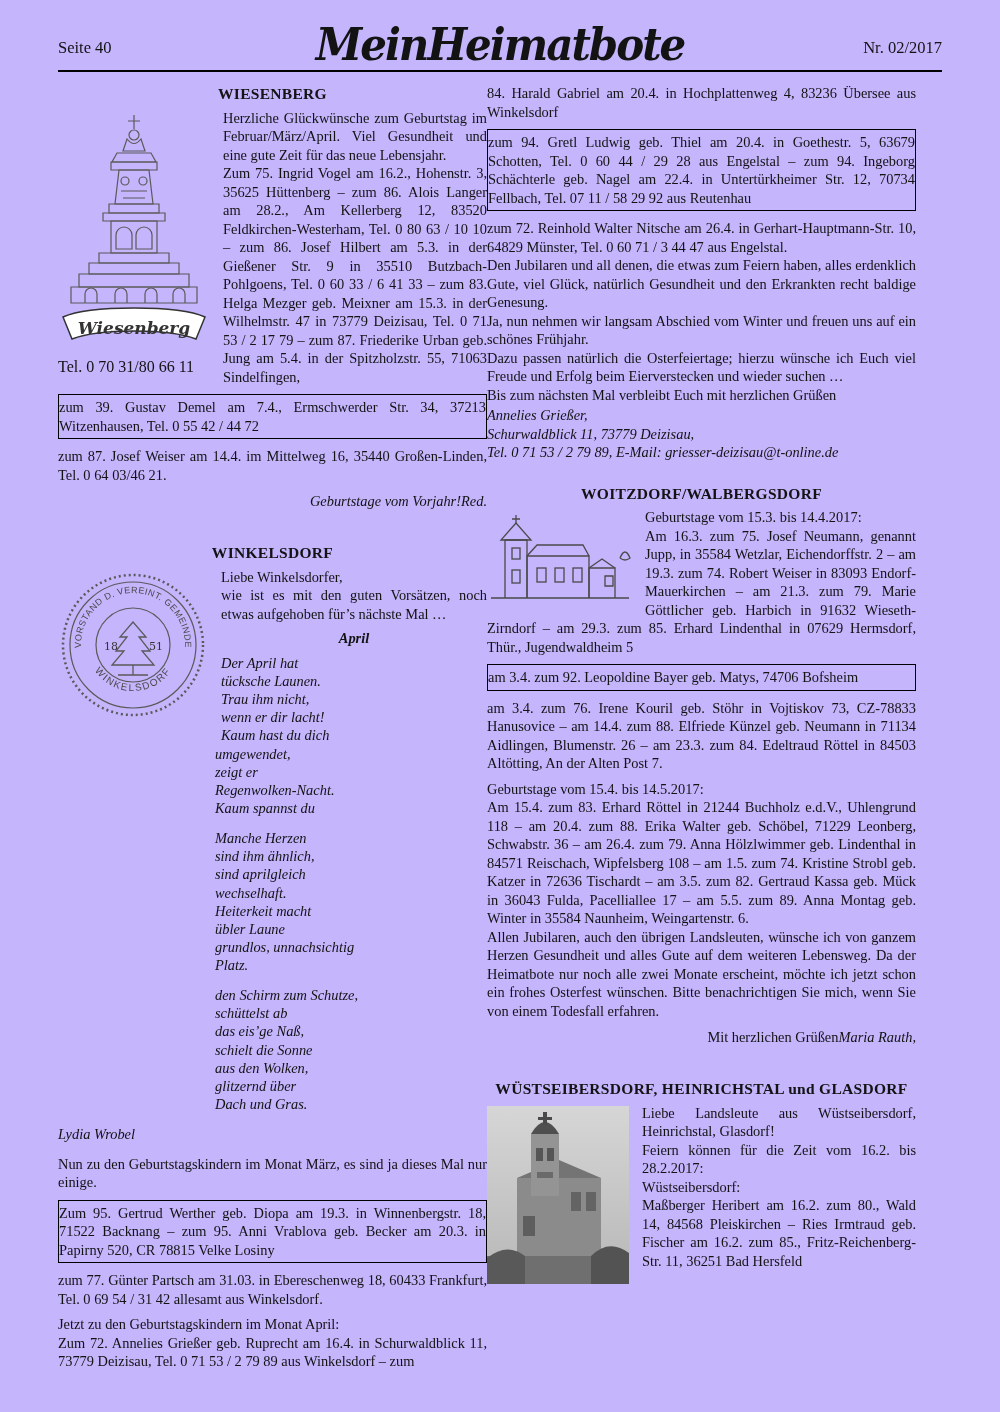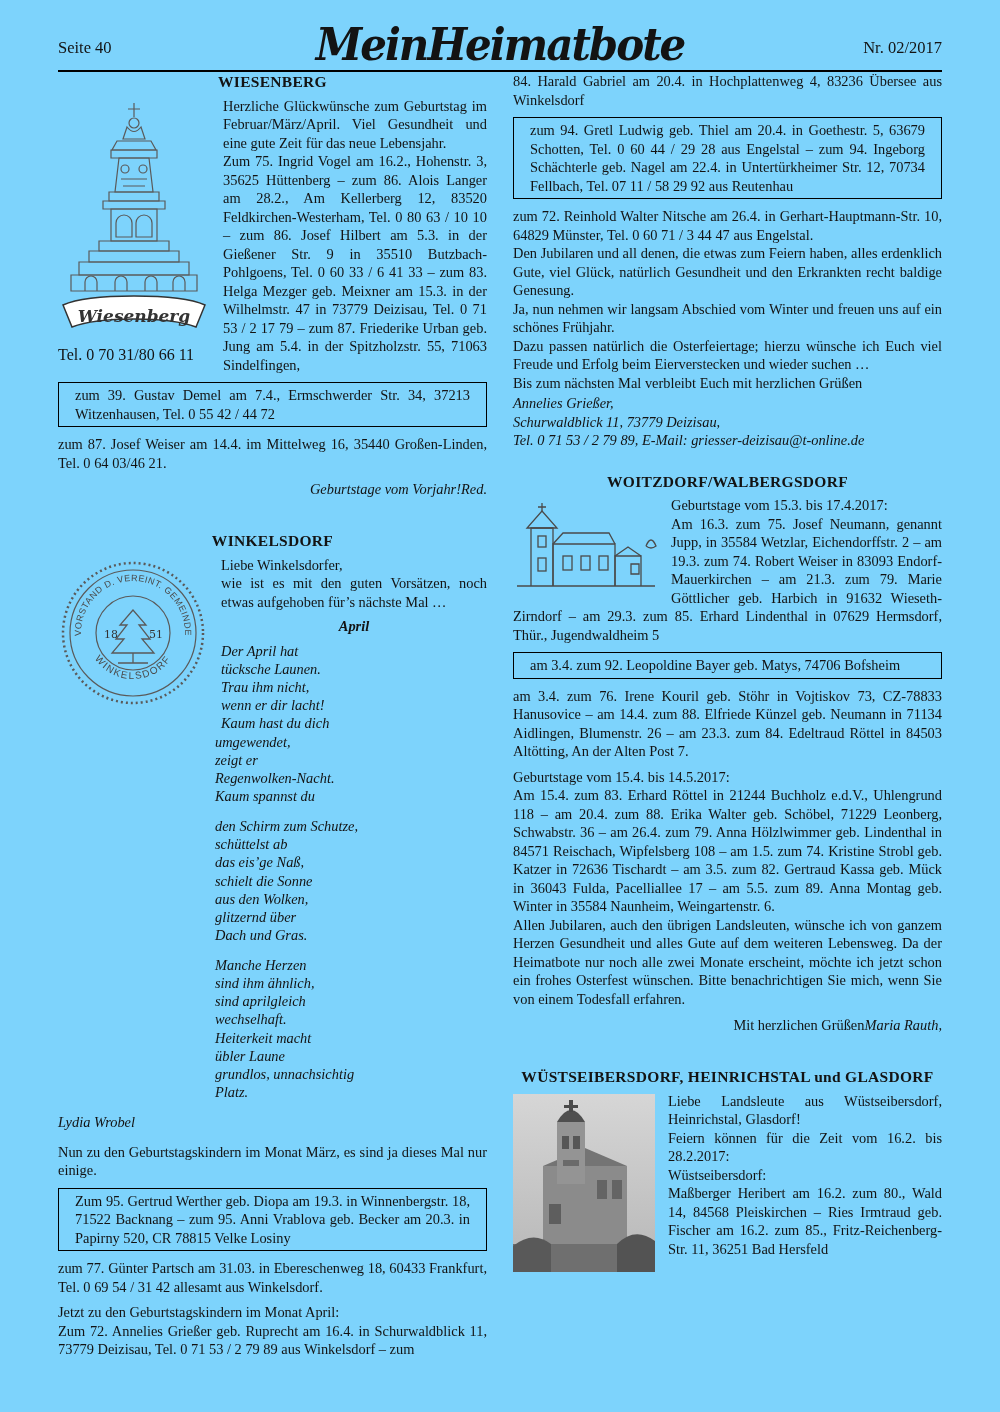--- a/index.html
+++ b/index.html
@@ -1,42 +1,42 @@
 <!DOCTYPE html>
 <html lang="de"><head>
 <meta charset="utf-8">
 <style>
   * { box-sizing: border-box; }
   html, body { margin: 0; padding: 0; background: #ffffff; }
   .page {
-    width: 1000px; height: 1412px; margin: 0 auto; background: #7dd3fc;
+    width: 1000px; height: 1412px; margin: 0 auto; background: #c4b5fd;
     position: relative; overflow: hidden; color: #131313;
     font-family: "Liberation Serif", "DejaVu Serif", serif;
     padding: 24px 58px 18px 58px;
   }
   
   .hdr { display: flex; align-items: flex-end; border-bottom: 2px solid #000; padding-bottom: 4px; }
   .hdr-side { flex: 1; font-size: 16.5px; padding-bottom: 8px; }
   .hdr-side.right { text-align: right; }
   .masthead {
     flex: 0 0 auto; font-family: "DejaVu Serif", serif; font-weight: bold; font-style: italic;
     font-size: 42px; line-height: 1; letter-spacing: -2px; transform: scaleY(1.08);
     padding: 0 10px;
   }
   
-  .cols { display: flex; gap: 26px; }
+  .cols { display: flex; margin-top: 12px; }
   .col { width: 429px; flex: 0 0 429px; font-size: 14.4px; line-height: 1.285; text-align: justify; hyphens: auto; -webkit-hyphens: auto; }
   p { margin: 0; }
   .b, .bold { font-weight: normal; }
   .i, .it { font-style: italic; }
   .sec-h { text-align: center; font-weight: bold; font-size: 15.5px; letter-spacing: 0.3px; margin: 0 0 5px 0; }
   .mt-lg { margin-top: 32px; }
   .mt-md { margin-top: 22px; }
   .mt-sm { margin-top: 7px; }
-  .box { clear: both; border: 1.4px solid #000; padding: 3px 16px; margin: 8px 0; }
+  .box { clear: both; border: 1.4px solid #000; padding: 3px 0; margin: 8px 0; }
   .fl { float: left; margin: 2px 13px 4px 0; }
   .tel-under { font-size: 16px; text-align: left; margin-top: 4px; }
   .split { display: flex; justify-content: flex-end; margin-top: 8px; }
   .sig-right { font-style: italic; margin: 2px 0 4px 0; }
   .poem { margin-left: 157px; font-style: italic; line-height: 1.26; text-align: left; }
   .poem p { margin: 0 0 12px 0; }
   .poem-title { margin: 6px 0 6px 157px; text-align: center; font-weight: bold; font-style: italic; }
   .clear { clear: both; }
   svg text { font-family: "DejaVu Serif", serif; fill: #333; }
   svg .seal-t { font-family: "Liberation Sans", sans-serif; fill: #4a4a4a; }
@@ -127,22 +127,22 @@
             <text x="98" y="80" text-anchor="middle" font-size="11">51</text>
           </svg>
         </div>
 
         <p class="bold">Liebe Winkelsdorfer,</p>
         <p>wie ist es mit den guten Vorsätzen, noch etwas aufgehoben für’s nächste Mal …</p>
 
         <div class="poem-title">April</div>
         <div class="poem">
           <p>Der April hat<br>tücksche Launen.<br>Trau ihm nicht,<br>wenn er dir lacht!<br>Kaum hast du dich<br>umgewendet,<br>zeigt er<br>Regenwolken-Nacht.<br>Kaum spannst du</p>
+          <p>Manche Herzen<br>sind ihm ähnlich,<br>sind aprilgleich<br>wechselhaft.<br>Heiterkeit macht<br>übler Laune<br>grundlos, unnachsichtig<br>Platz.</p>
           <p>den Schirm zum Schutze,<br>schüttelst ab<br>das eis’ge Naß,<br>schielt die Sonne<br>aus den Wolken,<br>glitzernd über<br>Dach und Gras.</p>
-          <p>Manche Herzen<br>sind ihm ähnlich,<br>sind aprilgleich<br>wechselhaft.<br>Heiterkeit macht<br>übler Laune<br>grundlos, unnachsichtig<br>Platz.</p>
         </div>
         <div class="sig-right">Lydia Wrobel</div>
 
         <div class="clear"></div>
         <p class="bold mt-sm">Nun zu den Geburtstagskindern im Monat März, es sind ja dieses Mal nur einige.</p>
 
         <div class="box"><span>Zum 95. </span><span class="b">Gertrud Werther</span><span> geb. Diopa am 19.3. in Winnenbergstr. 18, 71522 Backnang – zum 95. </span><span class="b">Anni Vrablova</span><span> geb. Becker am 20.3. in Papirny 520, CR 78815 Velke Losiny</span></div>
         <p><span>zum 77. </span><span class="b">Günter Partsch</span><span> am 31.03. in Ebereschenweg 18, 60433 Frankfurt, Tel. 0 69 54 / 31 42 allesamt aus Winkelsdorf.</span></p>
 
         <p class="bold mt-sm">Jetzt zu den Geburtstagskindern im Monat April:</p>
@@ -184,21 +184,21 @@
               <rect x="86" y="58" width="9" height="14"></rect>
               <path d="M102 88 V58 h26 v30"></path>
               <path d="M102 58 l13 -9 13 9"></path>
               <path d="M118 66 h8 v10 h-8 z"></path>
               <path d="M4 88 h138"></path>
               <path d="M133 48 q5 -12 10 0 q-5 4 -10 0"></path>
             </g>
           </svg>
         </div>
 
-        <p class="bold">Geburtstage vom 15.3. bis 17.4.2017:</p>
+        <p class="bold">Geburtstage vom 15.3. bis 14.4.2017:</p>
         <p><span>Am 16.3. zum 75. </span><span class="b">Josef Neumann</span><span>, genannt Jupp, in 35584 Wetzlar, Eichendorffstr. 2 – am 19.3. zum 74. </span><span class="b">Robert Weiser</span><span> in 83093 Endorf-Mauerkirchen – am 21.3. zum 79. </span><span class="b">Marie Göttlicher</span><span> geb. Harbich in 91632 Wieseth-Zirndorf – am 29.3. zum 85. </span><span class="b">Erhard Lindenthal</span><span> in 07629 Hermsdorf, Thür., Jugendwaldheim 5</span></p>
 
         <div class="box"><span>am 3.4. zum 92. </span><span class="b">Leopoldine Bayer</span><span> geb. Matys, 74706 Bofsheim</span></div>
         <p><span>am 3.4. zum 76. </span><span class="b">Irene Kouril</span><span> geb. Stöhr in Vojtiskov 73, CZ-78833 Hanusovice – am 14.4. zum 88. </span><span class="b">Elfriede Künzel</span><span> geb. Neumann in 71134 Aidlingen, Blumenstr. 26 – am 23.3. zum 84. </span><span class="b">Edeltraud Röttel</span><span> in 84503 Altötting, An der Alten Post 7.</span></p>
 
         <p class="bold mt-sm">Geburtstage vom 15.4. bis 14.5.2017:</p>
         <p><span>Am 15.4. zum 83. </span><span class="b">Erhard Röttel</span><span> in 21244 Buchholz e.d.V., Uhlengrund 118 – am 20.4. zum 88. </span><span class="b">Erika Walter</span><span> geb. Schöbel, 71229 Leonberg, Schwabstr. 36 – am 26.4. zum 79. </span><span class="b">Anna Hölzlwimmer</span><span> geb. Lindenthal in 84571 Reischach, Wipfelsberg 108 – am 1.5. zum 74. </span><span class="b">Kristine Strobl</span><span> geb. Katzer in 72636 Tischardt – am 3.5. zum 82. </span><span class="b">Gertraud Kassa</span><span> geb. Mück in 36043 Fulda, Pacelliallee 17 – am 5.5. zum 89. </span><span class="b">Anna Montag</span><span> geb. Winter in 35584 Naunheim, Weingartenstr. 6.</span></p>
         <p>Allen Jubilaren, auch den übrigen Landsleuten, wünsche ich von ganzem Herzen Gesundheit und alles Gute auf dem weiteren Lebensweg. Da der Heimatbote nur noch alle zwei Monate erscheint, möchte ich jetzt schon ein frohes Osterfest wünschen. Bitte benachrichtigen Sie mich, wenn Sie von einem Todesfall erfahren.</p>
 
         <div class="split">

